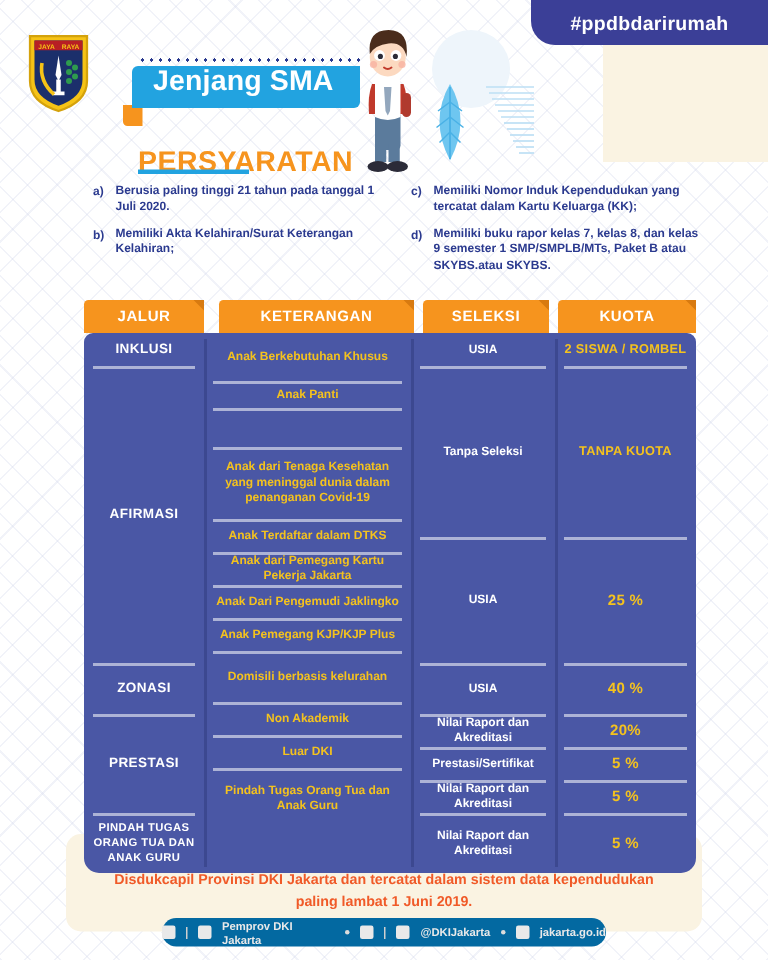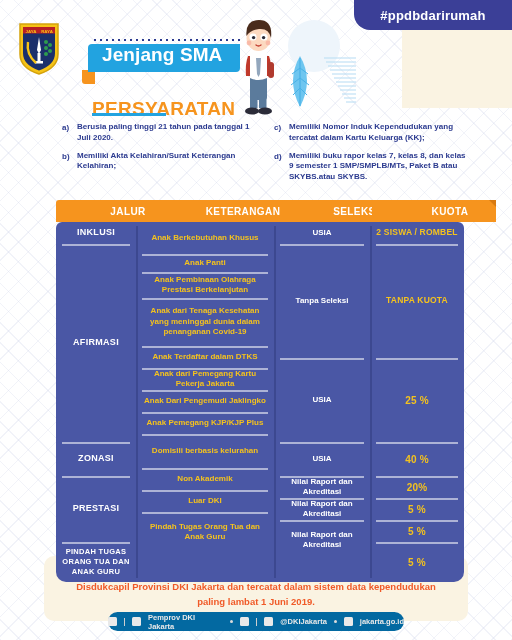--- a/index.html
+++ b/index.html
@@ -95,21 +95,21 @@
   
   .table-wrap{
     position:absolute;left:56px;top:200px;width:408px;z-index:5;
   }
   .tabs{position:relative;height:22px;}
   .tab{
     position:absolute;top:0;height:22px;
     background:#f6941e;
     display:flex;align-items:center;justify-content:center;
     color:#ffffff;font-size:10px;font-weight:bold;letter-spacing:.4px;
-    border-top-left-radius:3px;border-top-right-radius:3px;padding-left:32px;
+    border-top-left-radius:3px;border-top-right-radius:3px;
   }
   .tab.t1{left:0;width:80px;}
   .tab.t2{left:90px;width:130px;}
   .tab.t3{left:226px;width:84px;}
   .tab.t4{left:316px;width:92px;}
   .tab-notch{
     position:absolute;right:0;top:0;width:0;height:0;
     border-top:7px solid #d87a10;border-left:7px solid transparent;
   }
 
@@ -337,21 +337,20 @@
       <div class="col c-ket" id="col-ket">
           <div class="cell center no-line" style="height: 32px;">
             <div class="t-ket">Anak Berkebutuhan Khusus</div>
           </div>
           <div class="cell center" style="height: 18px;">
             <div class="div-line"></div>
             <div class="t-ket">Anak Panti</div>
           </div>
           <div class="cell center" style="height: 26px;">
             <div class="div-line"></div>
-            <div class="t-ket">Anak Pembinaan Olahraga Prestasi Berkelanjutan</div>
           </div>
           <div class="cell center" style="height: 48px;">
             <div class="div-line"></div>
             <div class="t-ket">Anak dari Tenaga Kesehatan yang meninggal dunia dalam penanganan Covid-19</div>
           </div>
           <div class="cell center" style="height: 22px;">
             <div class="div-line"></div>
             <div class="t-ket">Anak Terdaftar dalam DTKS</div>
           </div>
           <div class="cell center" style="height: 22px;">
@@ -395,20 +394,24 @@
             <div class="div-line"></div>
             <div class="t-sel">USIA</div>
           </div>
           <div class="cell center" style="height: 34px;">
             <div class="div-line"></div>
             <div class="t-sel">USIA</div>
           </div>
           <div class="cell center" style="height: 22px;">
             <div class="div-line"></div>
             <div class="t-sel">Nilai Raport dan Akreditasi</div>
+          </div>
+          <div class="cell center" style="height: 22px;">
+            <div class="div-line"></div>
+            <div class="t-sel">Prestasi/Sertifikat</div>
           </div>
           <div class="cell center" style="height: 22px;">
             <div class="div-line"></div>
             <div class="t-sel">Nilai Raport dan Akreditasi</div>
           </div>
           <div class="cell center" style="height: 40px;">
             <div class="div-line"></div>
             <div class="t-sel">Nilai Raport dan Akreditasi</div>
           </div>
         </div>

